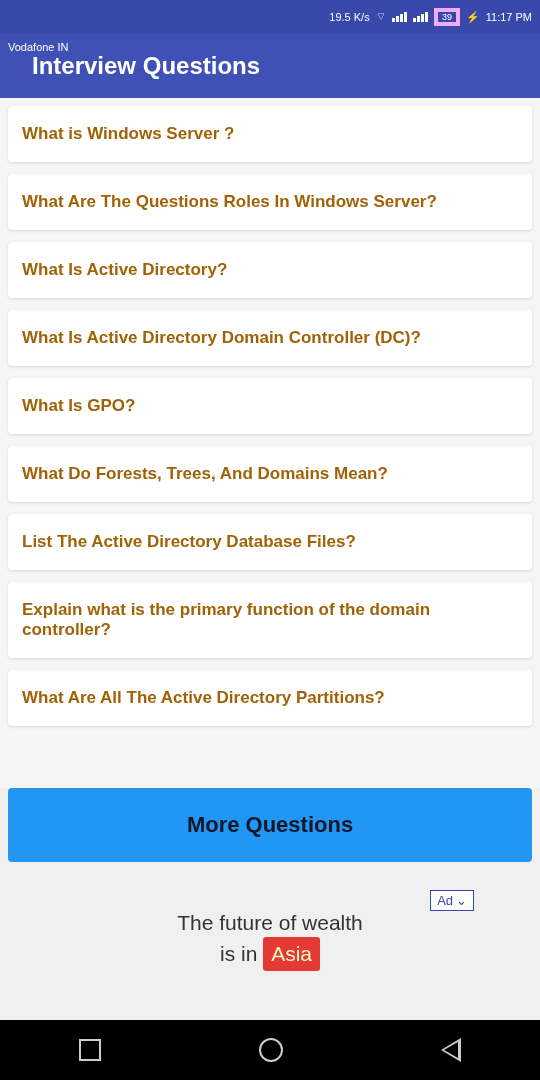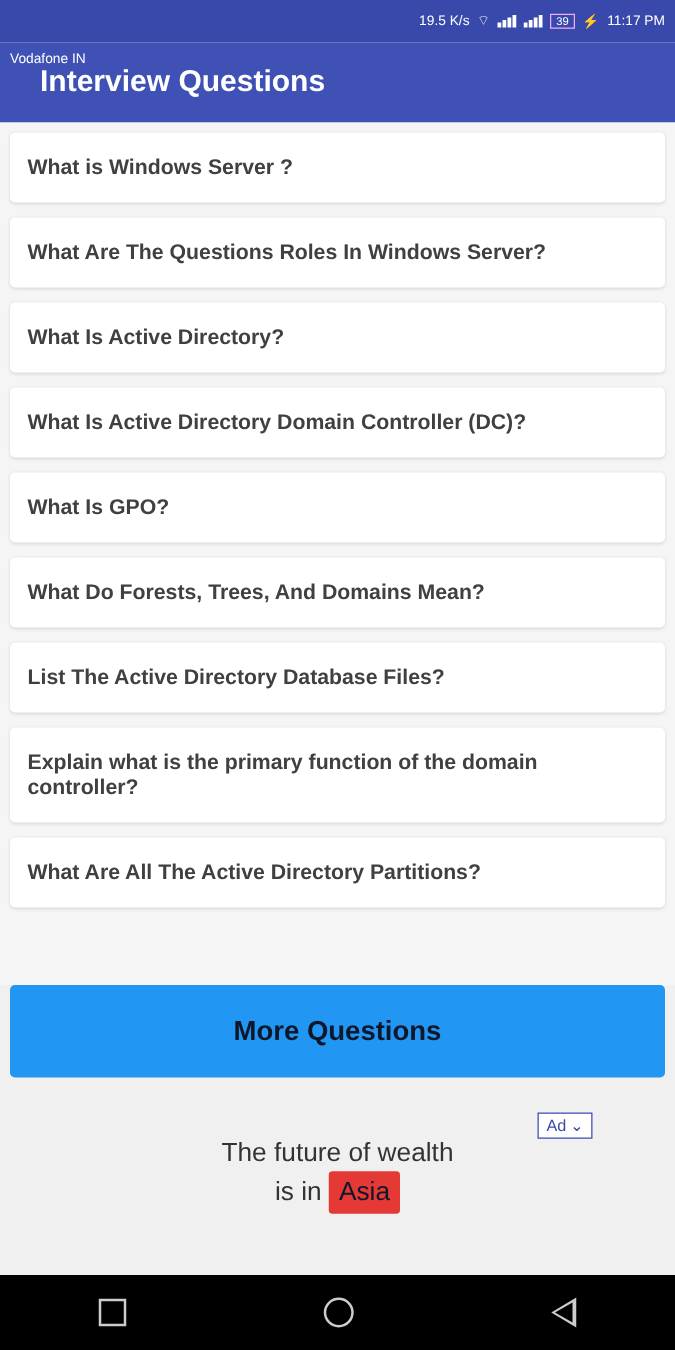--- a/index.html
+++ b/index.html
@@ -65,21 +65,21 @@
     }
     .signal-bars span {
       width: 3px;
       background: white;
     }
     .signal-bars span:nth-child(1) { height: 4px; }
     .signal-bars span:nth-child(2) { height: 6px; }
     .signal-bars span:nth-child(3) { height: 8px; }
     .signal-bars span:nth-child(4) { height: 10px; }
     .battery {
-      border: 1px solid #f0abfc;
+      border: 4px solid #f0abfc;
       padding: 0 4px;
       font-size: 9px;
     }
     .app-bar {
       background: #3f51b5;
       color: white;
       padding: 18px 32px;
       font-size: 24px;
       font-weight: bold;
       font-family: 'Comic Sans MS', cursive, sans-serif;
@@ -91,21 +91,21 @@
       overflow: hidden;
     }
     .question-card {
       background: white;
       border-radius: 4px;
       padding: 18px 14px;
       margin-bottom: 12px;
       box-shadow: 0 1px 3px rgba(0,0,0,0.12);
       font-size: 17px;
       font-weight: bold;
-      color: #404040;
+      color: #a16207;
       font-family: 'Comic Sans MS', cursive, sans-serif;
     }
     .more-button {
       background: #2196f3;
       color: #0f172a;
       text-align: center;
       padding: 24px;
       font-size: 22px;
       font-weight: bold;
       font-family: 'Comic Sans MS', cursive, sans-serif;
@@ -135,21 +135,21 @@
       background: white;
     }
     .ad-text {
       font-family: Liberation Sans, sans-serif;
       font-size: 21px;
       color: #333;
       line-height: 1.4;
     }
     .ad-highlight {
       background: #e53935;
-      color: #0f172a;
+      color: #fef9c3;
       padding: 2px 8px;
       border-radius: 3px;
       display: inline-block;
     }
     .nav-bar {
       background: #000;
       height: 60px;
       display: flex;
       justify-content: space-around;
       align-items: center;

